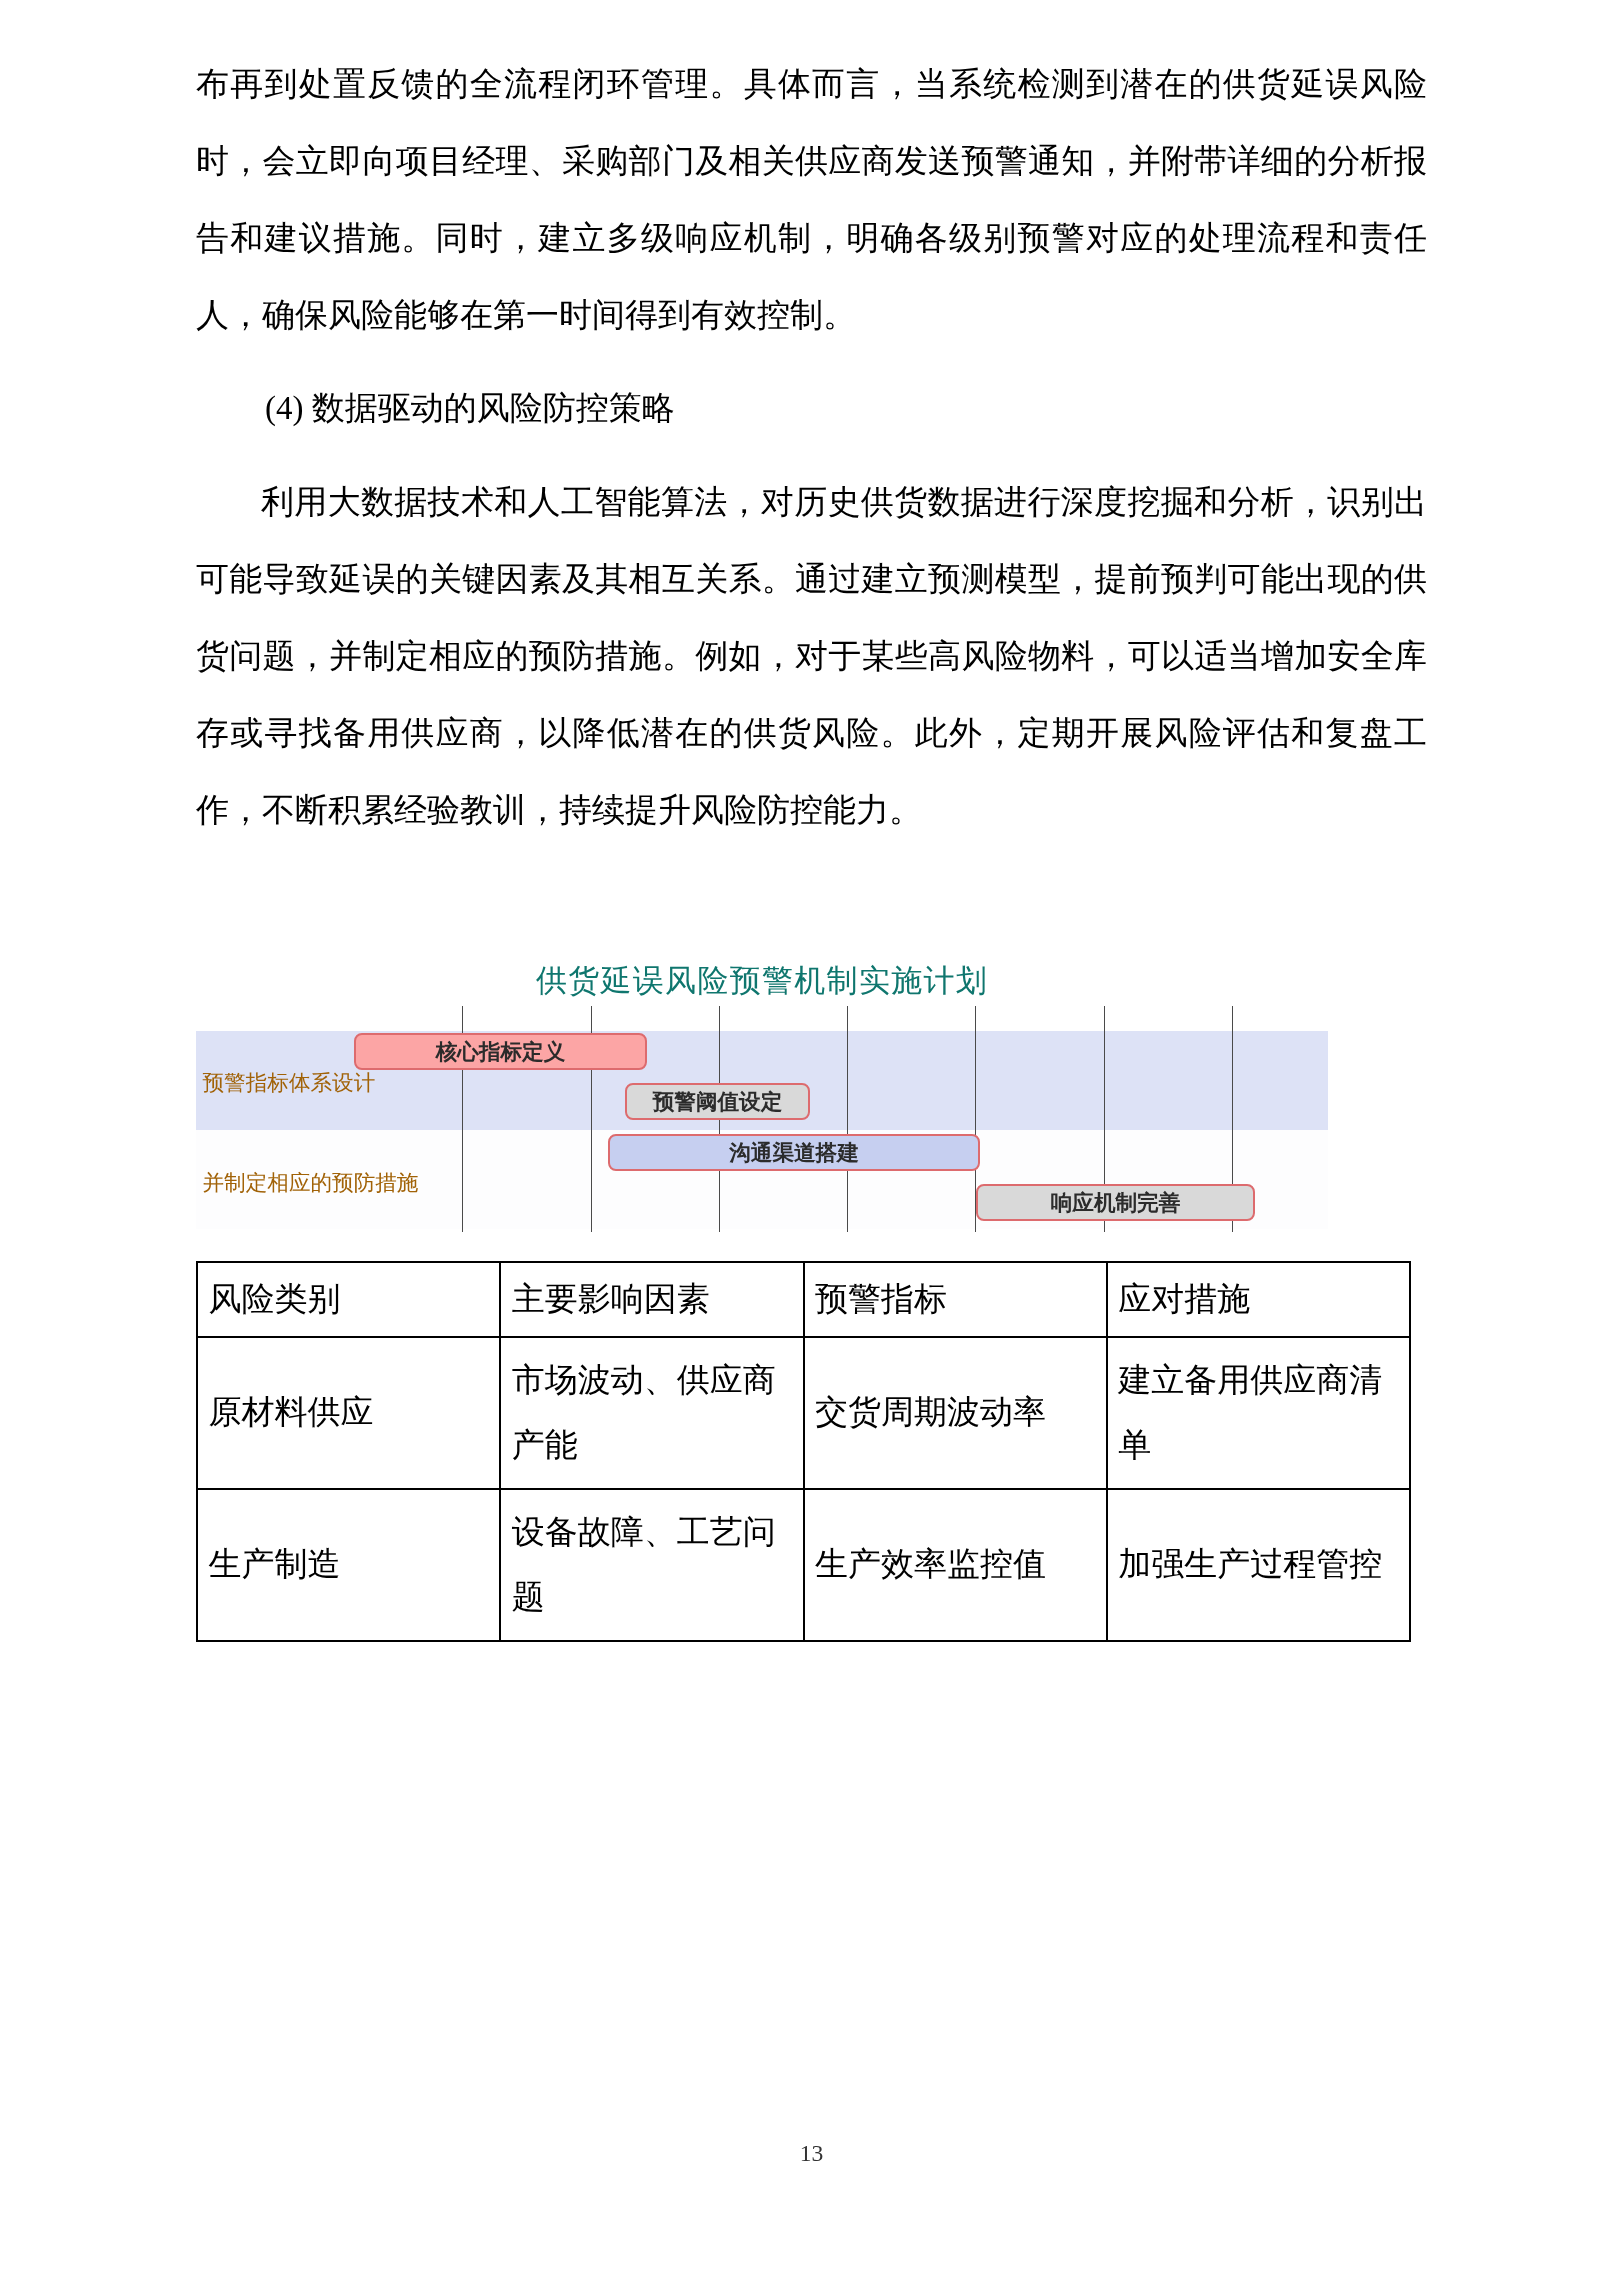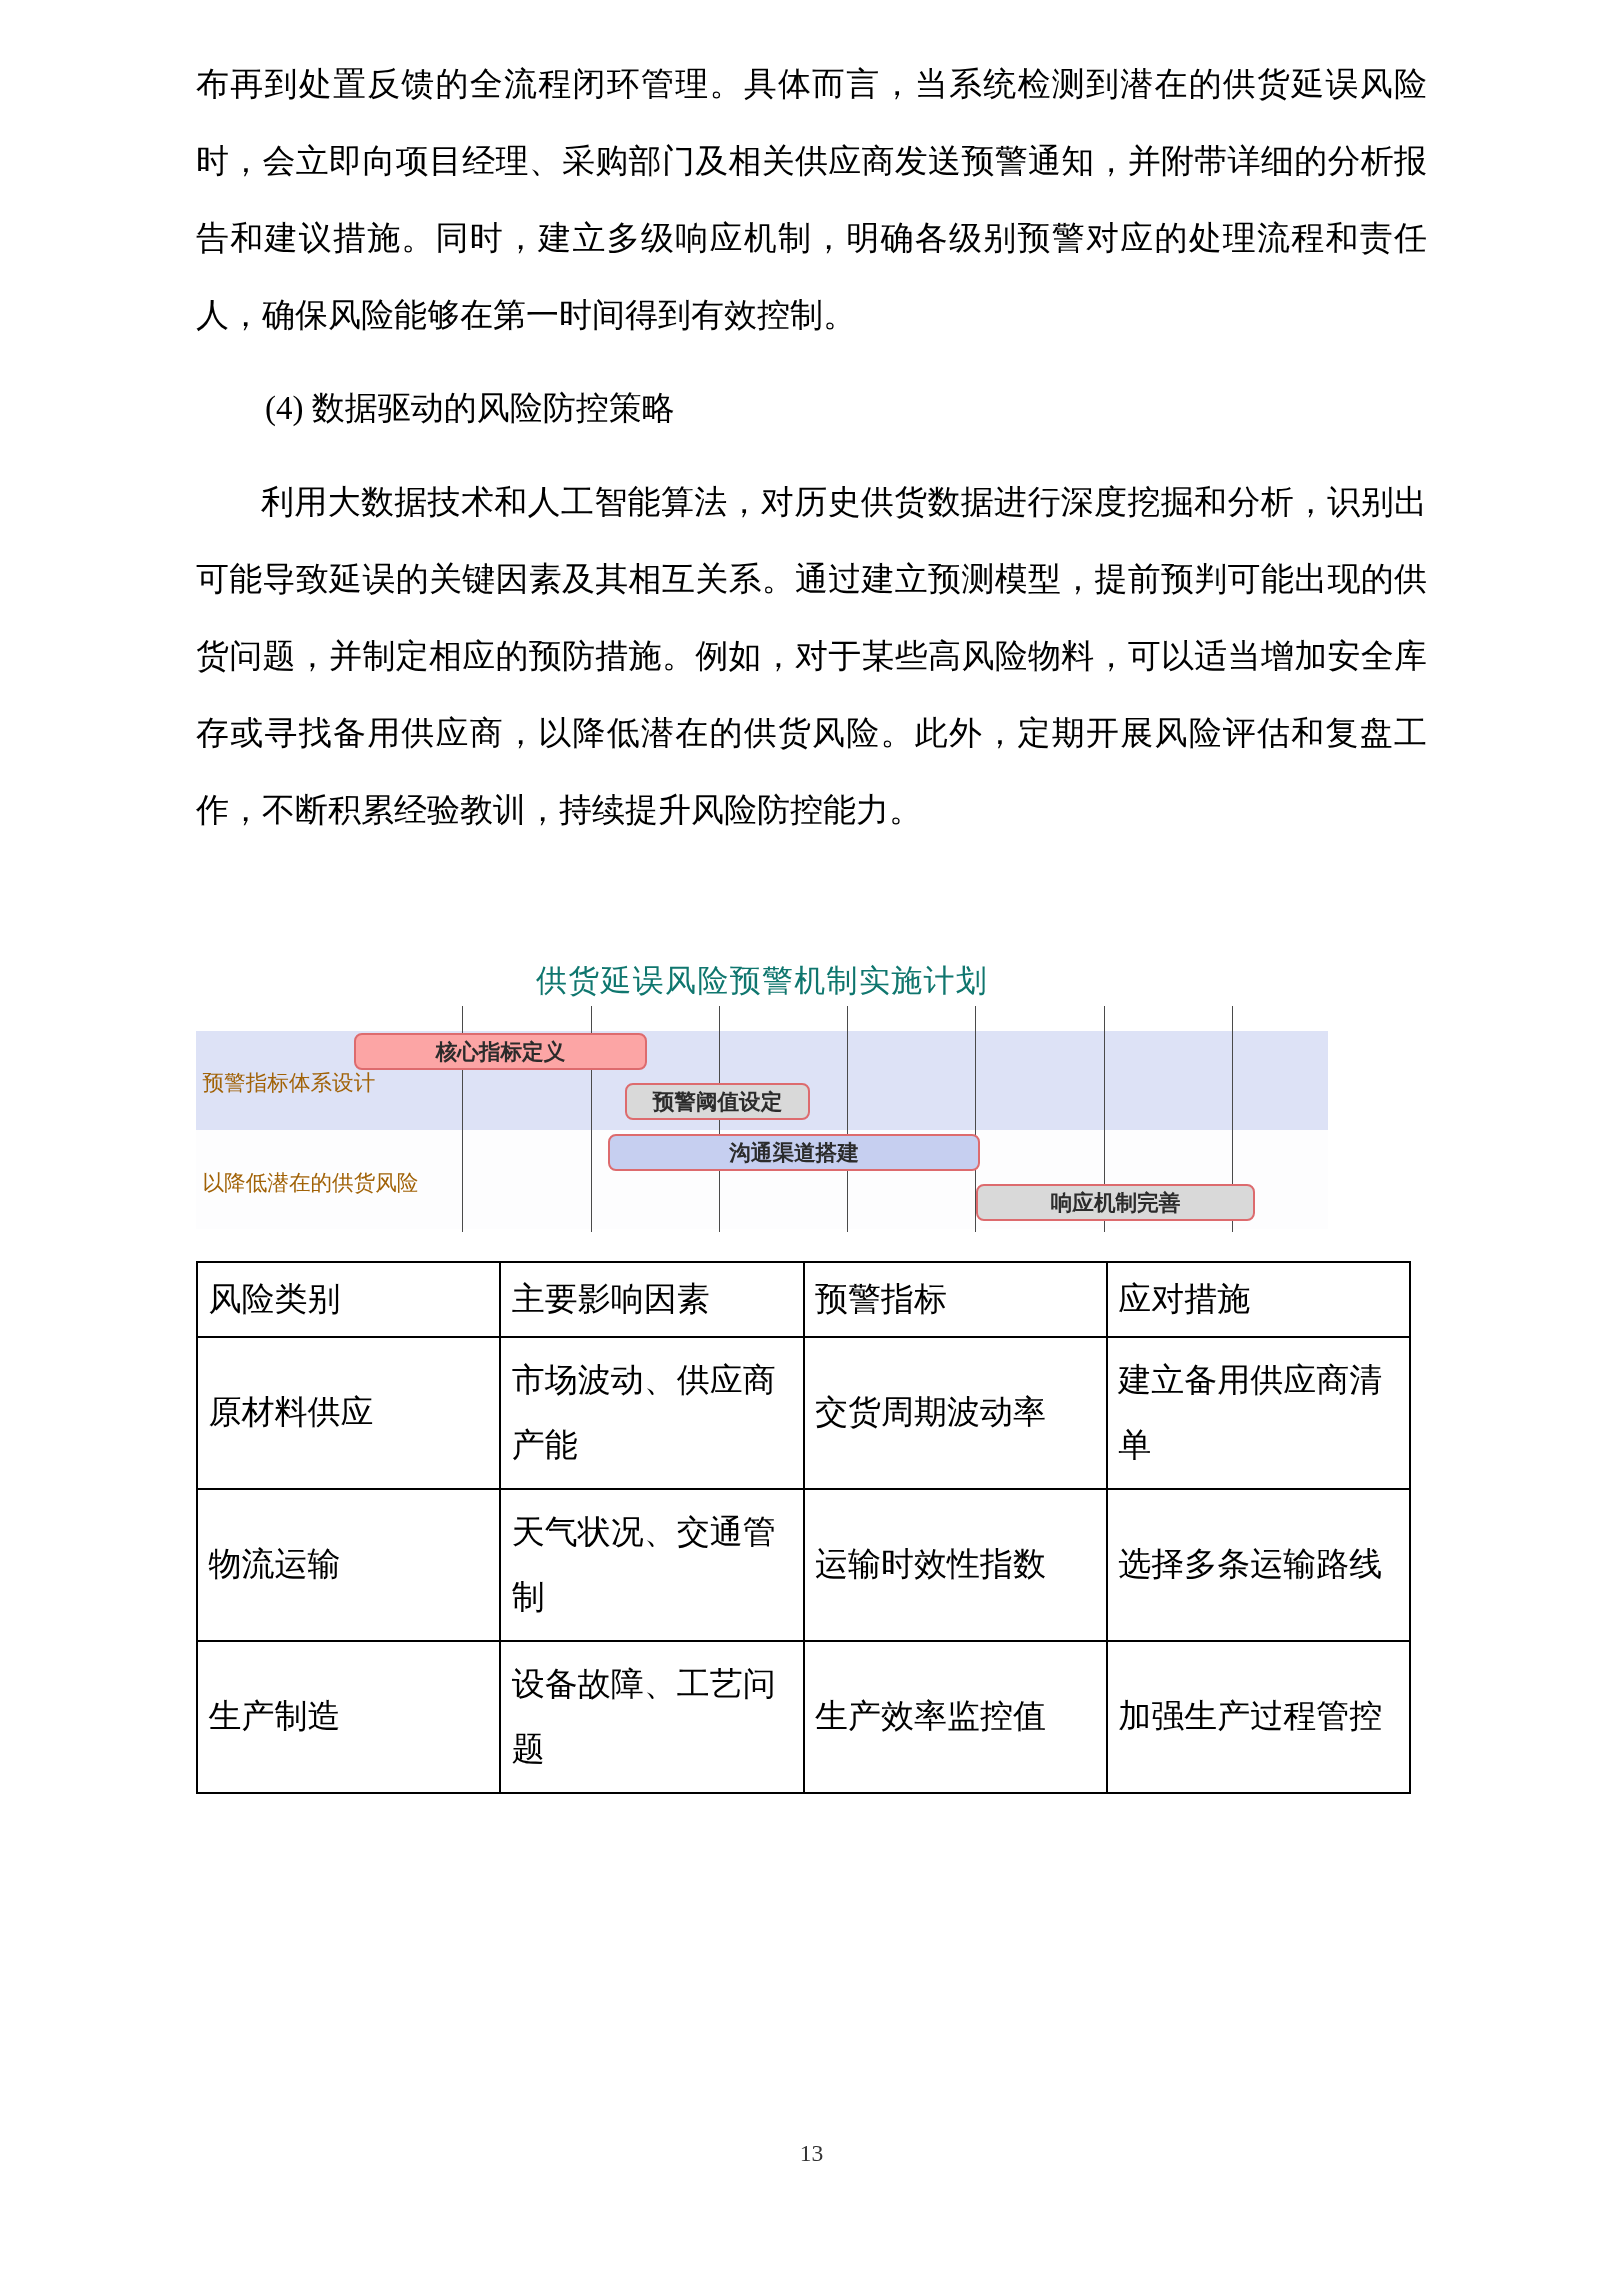--- a/index.html
+++ b/index.html
@@ -77,21 +77,21 @@
 
       <div class="gridline" style="left:266px"></div>
       <div class="gridline" style="left:395px"></div>
       <div class="gridline" style="left:523px"></div>
       <div class="gridline" style="left:651px"></div>
       <div class="gridline" style="left:779px"></div>
       <div class="gridline" style="left:908px"></div>
       <div class="gridline" style="left:1036px"></div>
 
       <div class="row-label r1">预警指标体系设计</div>
-      <div class="row-label r2">以降低潜在的供货风险</div>
+      <div class="row-label r2">并制定相应的预防措施</div>
 
       <div class="bar t0" style="left: 158px; width: 293px; background: #fca5a5;">
         <span>核心指标定义</span>
       </div>
       <div class="bar t1" style="left: 429px; width: 185px; background: rgb(217, 217, 217); text-align: center;">
         <span>预警阈值设定</span>
       </div>
       <div class="bar t2" style="left: 412px; width: 372px; background: rgb(198, 207, 240);">
         <span>沟通渠道搭建</span>
       </div>
@@ -111,26 +111,20 @@
       </tr>
     </thead>
     <tbody>
       <tr>
         <td>原材料供应</td>
         <td>市场波动、供应商产能</td>
         <td>交货周期波动率</td>
         <td>建立备用供应商清单</td>
       </tr>
       <tr>
-        <td>物流运输</td>
-        <td>天气状况、交通管制</td>
-        <td>运输时效性指数</td>
-        <td>选择多条运输路线</td>
-      </tr>
-      <tr>
         <td>生产制造</td>
         <td>设备故障、工艺问题</td>
         <td>生产效率监控值</td>
         <td>加强生产过程管控</td>
       </tr>
     </tbody>
   </table>
 
 </div>
 

